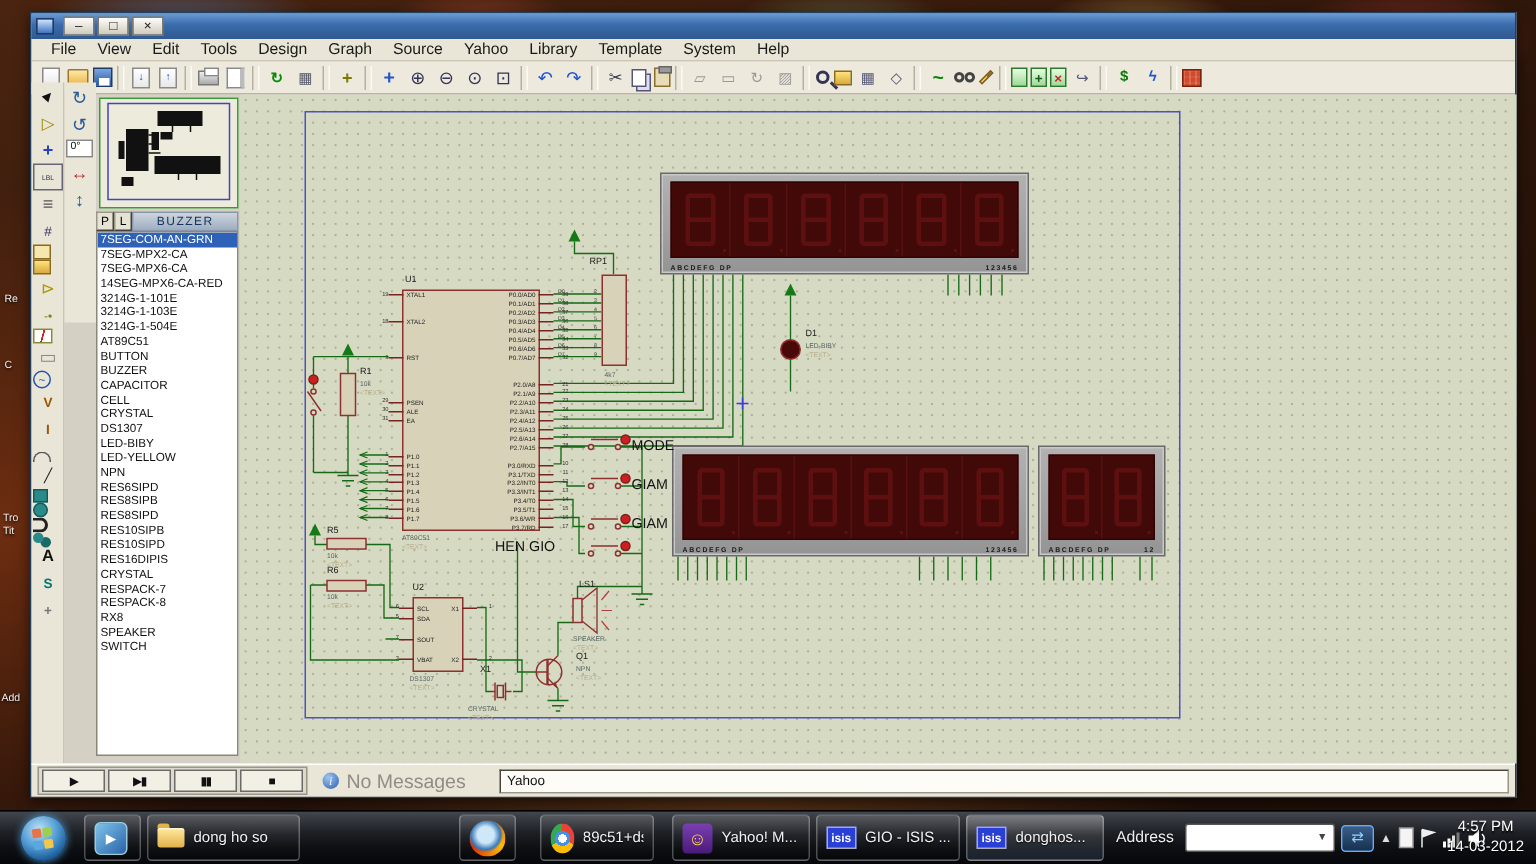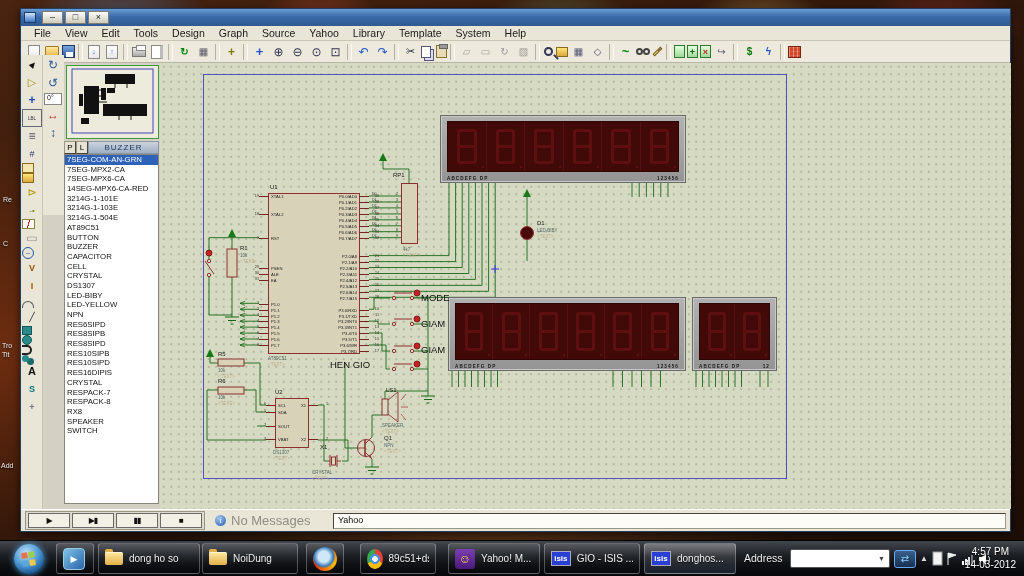--- a/index.html
+++ b/index.html
@@ -807,24 +807,20 @@
         <i></i>
       </div>
     </div>
   <div class="tbtn" style="left:56px;width:38px">
       <div class="wmpic">▶</div>
     </div>
   <div class="tbtn" style="left:98px;width:102px">
       <div class="fold"></div>
       <span class="tlabel">dong ho so</span>
     </div>
-  <div class="tbtn" style="left:202px;width:96px">
-      <div class="fold"></div>
-      <span class="tlabel">NoiDung</span>
-    </div>
   <div class="tbtn" style="left:306px;width:38px">
       <div class="ffic"></div>
     </div>
   <div class="tbtn" style="left:360px;width:76px">
       <div class="cric"></div>
       <span class="tlabel">89c51+ds...</span>
     </div>
   <div class="tbtn" style="left:448px;width:92px">
       <div class="yic">☺</div>
       <span class="tlabel">Yahoo! M...</span>

